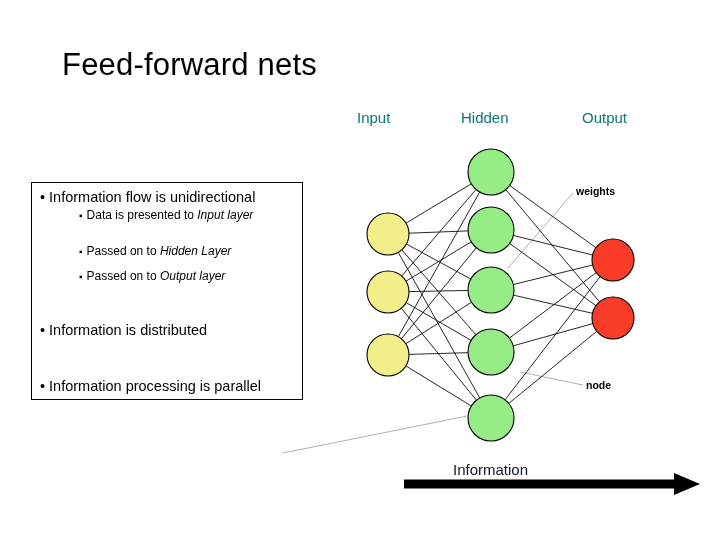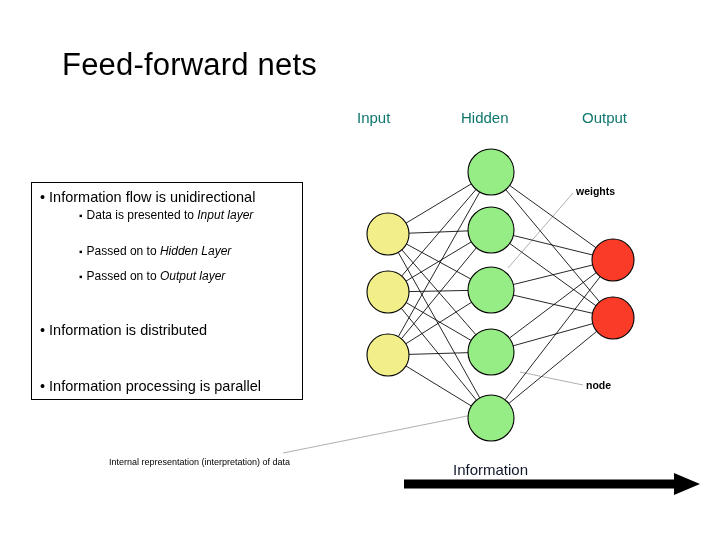--- a/index.html
+++ b/index.html
@@ -215,21 +215,20 @@
         <circle cx="491" cy="352" r="23" fill="#97ed85" stroke="#000000" stroke-width="1.1"></circle>
         <circle cx="491" cy="418" r="23" fill="#97ed85" stroke="#000000" stroke-width="1.1"></circle>
         <circle cx="613" cy="260" r="21" fill="#f93b28" stroke="#000000" stroke-width="1.1"></circle>
         <circle cx="613" cy="318" r="21" fill="#f93b28" stroke="#000000" stroke-width="1.1"></circle>
       </g>
   </svg>
 
   <div class="annot" id="annot-weights">weights</div>
   <div class="annot" id="annot-node">node</div>
 
-  <div id="internal-caption">Internal representation (interpretation) of data</div>
 
   <div id="information-label">Information</div>
   <svg id="arrow-svg" viewBox="0 0 720 540">
     <g id="arrow-group">
         <polygon points="404,479.5 674,479.5 674,473 700,484 674,495 674,488.5 404,488.5" fill="#000000"></polygon>
       </g>
   </svg>
 
 </div>
 

